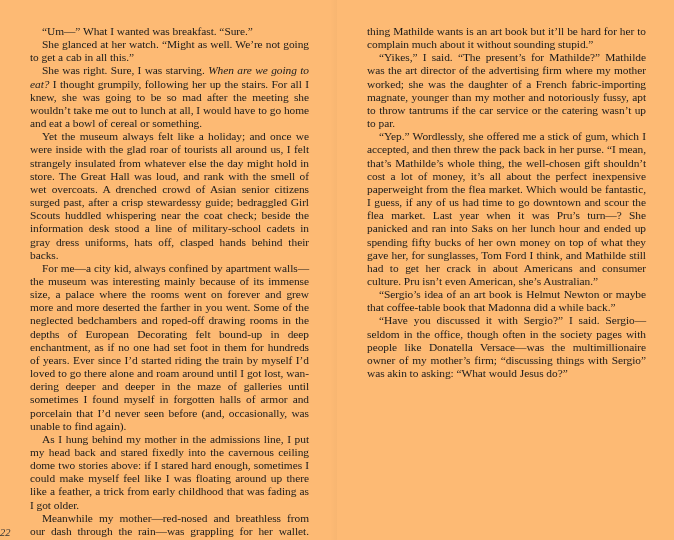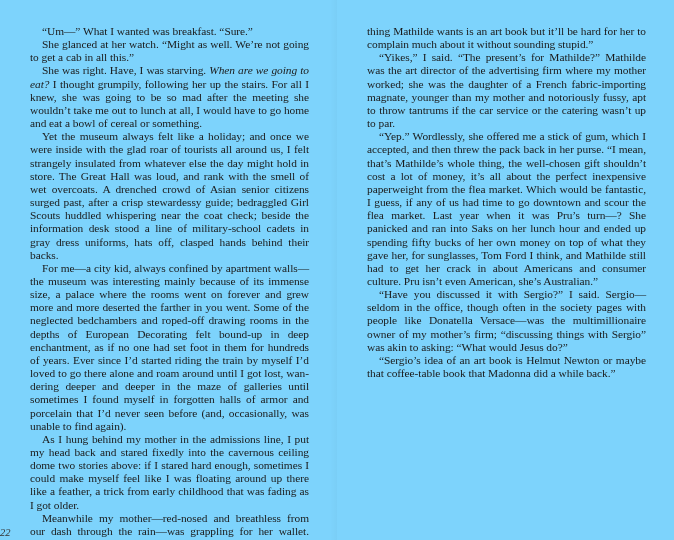--- a/index.html
+++ b/index.html
@@ -4,21 +4,21 @@
 <style>
   html, body { margin:0; padding:0; }
   body {
     width:674px; height:540px; overflow:hidden;
     background:#ffffff;
     font-family:"Liberation Serif", "DejaVu Serif", serif;
     color:#1a1a1a;
     position:relative;
   }
   .spread { position:absolute; left:0; top:0; width:674px; height:540px; }
-  .page { position:absolute; top:0; height:540px; background:#7dd3fc; }
+  .page { position:absolute; top:0; height:540px; background:#fdba74; }
   .page.left { left:0; width:337px; }
   .page.right { left:337px; width:337px; }
   .gutter {
     position:absolute; left:330px; top:0; width:14px; height:540px;
     background:linear-gradient(to right, rgba(0,0,0,0) 0%, rgba(0,0,0,0.025) 50%, rgba(0,0,0,0) 100%);
   }
   .text-block {
     position:absolute; top:25px;
     font-size:11.4px; line-height:13.15px;
     text-align:justify;
@@ -36,33 +36,33 @@
   }
 </style>
 </head>
 <body>
 
 <div class="spread">
   <div class="page left">
     <div class="text-block">
       <p class="para">“Um—” What I wanted was breakfast. “Sure.”</p>
       <p class="para">She glanced at her watch. “Might as well. We’re not going to get a cab in all this.”</p>
-      <p class="para"><span>She was right. Have, I was starving. </span><em>When are we going to eat?</em><span> I thought grumpily, following her up the stairs. For all I knew, she was going to be so mad after the meeting she wouldn’t take me out to lunch at all, I would have to go home and eat a bowl of cereal or something.</span></p>
+      <p class="para"><span>She was right. Sure, I was starving. </span><em>When are we going to eat?</em><span> I thought grumpily, following her up the stairs. For all I knew, she was going to be so mad after the meeting she wouldn’t take me out to lunch at all, I would have to go home and eat a bowl of cereal or something.</span></p>
       <p class="para">Yet the museum always felt like a holiday; and once we were inside with the glad roar of tourists all around us, I felt strangely insulated from whatever else the day might hold in store. The Great Hall was loud, and rank with the smell of wet overcoats. A drenched crowd of Asian senior citizens surged past, after a crisp stewardessy guide; bedraggled Girl Scouts huddled whispering near the coat check; beside the information desk stood a line of military-school cadets in gray dress uniforms, hats off, clasped hands behind their backs.</p>
       <p class="para">For me—a city kid, always confined by apartment walls—the museum was interesting mainly because of its immense size, a palace where the rooms went on forever and grew more and more deserted the farther in you went. Some of the neglected bedchambers and roped-off drawing rooms in the depths of European Decorating felt bound-up in deep enchantment, as if no one had set foot in them for hundreds of years. Ever since I’d started riding the train by myself I’d loved to go there alone and roam around until I got lost, wan­dering deeper and deeper in the maze of galleries until sometimes I found myself in forgotten halls of armor and porcelain that I’d never seen before (and, occasionally, was unable to find again).</p>
       <p class="para">As I hung behind my mother in the admissions line, I put my head back and stared fixedly into the cavernous ceiling dome two stories above: if I stared hard enough, sometimes I could make myself feel like I was floating around up there like a feather, a trick from early childhood that was fading as I got older.</p>
       <p class="para">Meanwhile my mother—red-nosed and breathless from our dash through the rain—was grappling for her wallet. “Maybe when we’re done I’ll duck in the gift shop,” she was saying. “I’m sure the last</p>
     </div>
     <div class="page-number">22</div>
   </div>
 
   <div class="gutter"></div>
 
   <div class="page right">
     <div class="text-block">
       <p class="para noindent">thing Mathilde wants is an art book but it’ll be hard for her to com­plain much about it without sounding stupid.”</p>
       <p class="para">“Yikes,” I said. “The present’s for Mathilde?” Mathilde was the art director of the advertising firm where my mother worked; she was the daughter of a French fabric-importing magnate, younger than my mother and notoriously fussy, apt to throw tantrums if the car service or the catering wasn’t up to par.</p>
       <p class="para">“Yep.” Wordlessly, she offered me a stick of gum, which I accepted, and then threw the pack back in her purse. “I mean, that’s Mathilde’s whole thing, the well-chosen gift shouldn’t cost a lot of money, it’s all about the perfect inexpensive paperweight from the flea market. Which would be fantastic, I guess, if any of us had time to go downtown and scour the flea market. Last year when it was Pru’s turn—? She panicked and ran into Saks on her lunch hour and ended up spending fifty bucks of her own money on top of what they gave her, for sunglasses, Tom Ford I think, and Mathilde still had to get her crack in about Americans and consumer culture. Pru isn’t even American, she’s Australian.”</p>
+      <p class="para">“Sergio’s idea of an art book is Helmut Newton or maybe that coffee-table book that Madonna did a while back.”</p>
       <p class="para">“Have you discussed it with Sergio?” I said. Sergio—seldom in the office, though often in the society pages with people like Donatella Versace—was the multimillionaire owner of my mother’s firm; “discussing things with Sergio” was akin to asking: “What would Jesus do?”</p>
-      <p class="para">“Sergio’s idea of an art book is Helmut Newton or maybe that coffee-table book that Madonna did a while back.”</p>
     </div>
   </div>
 </div>
 
 </body></html>

